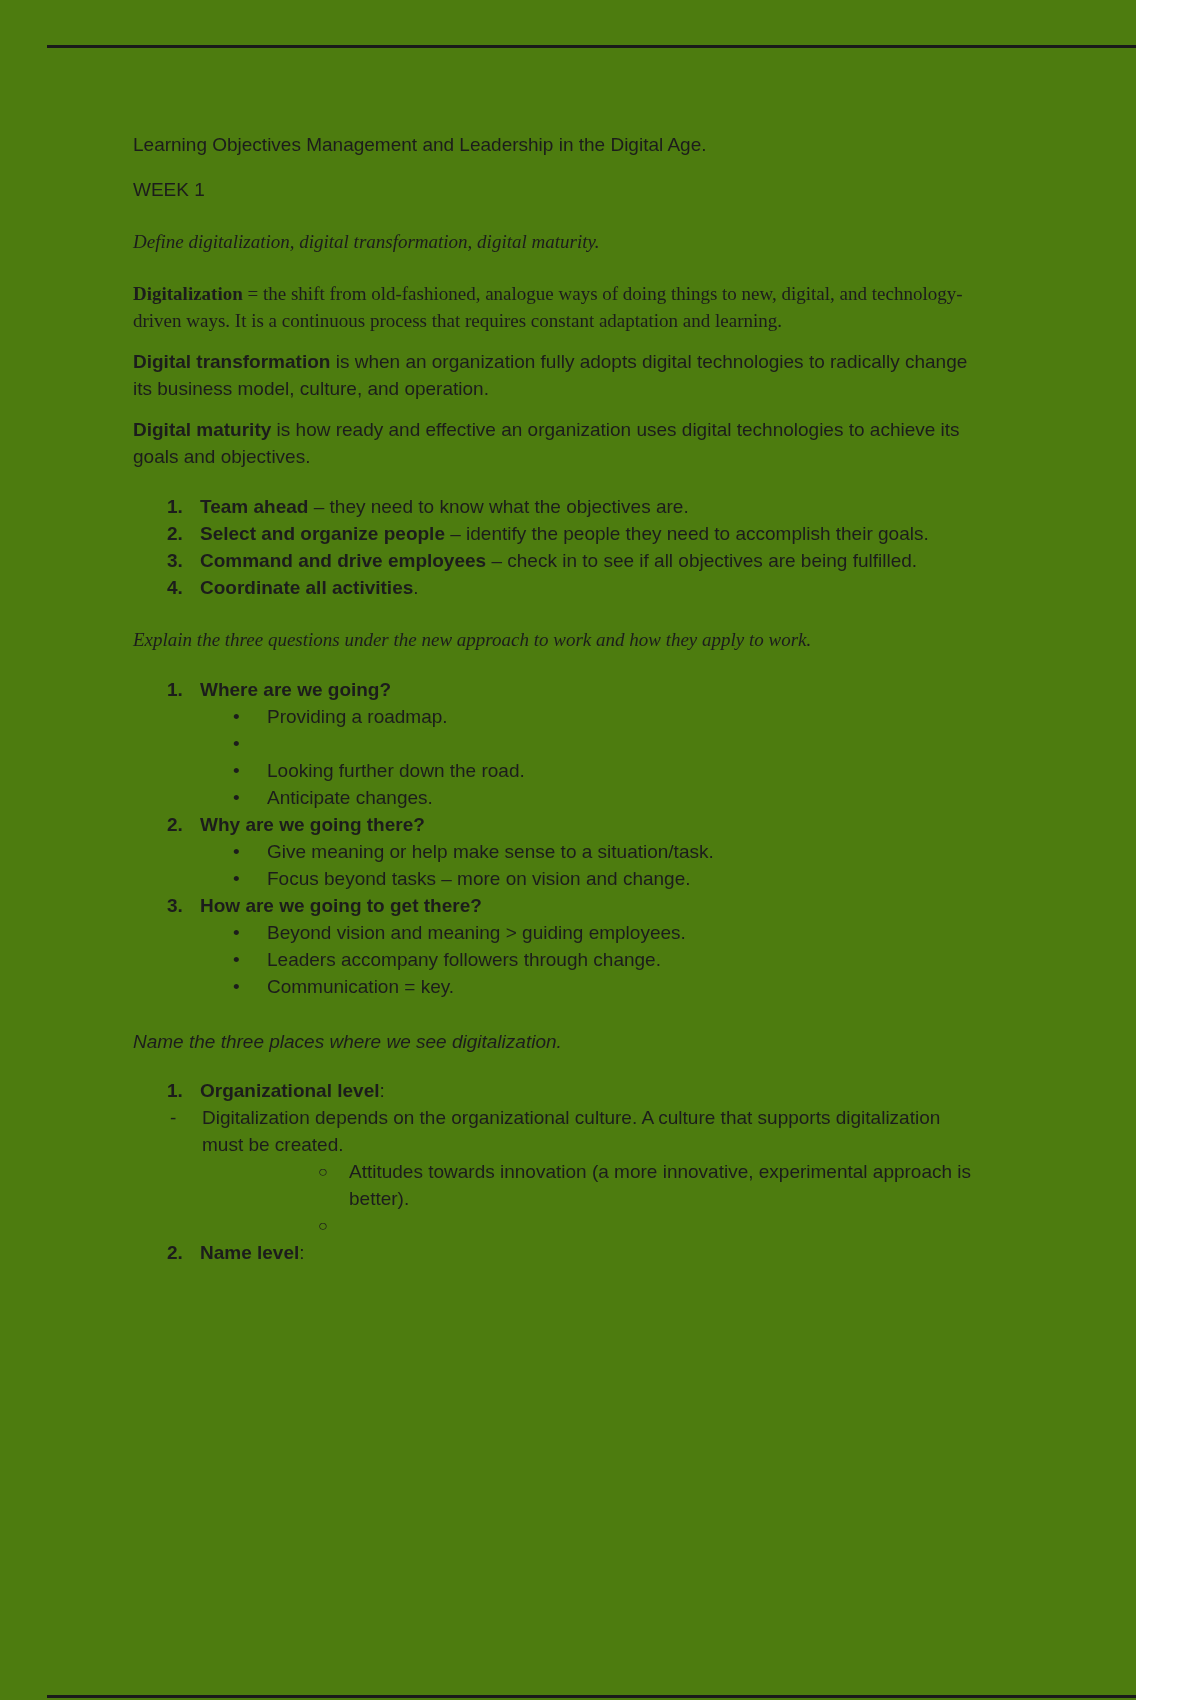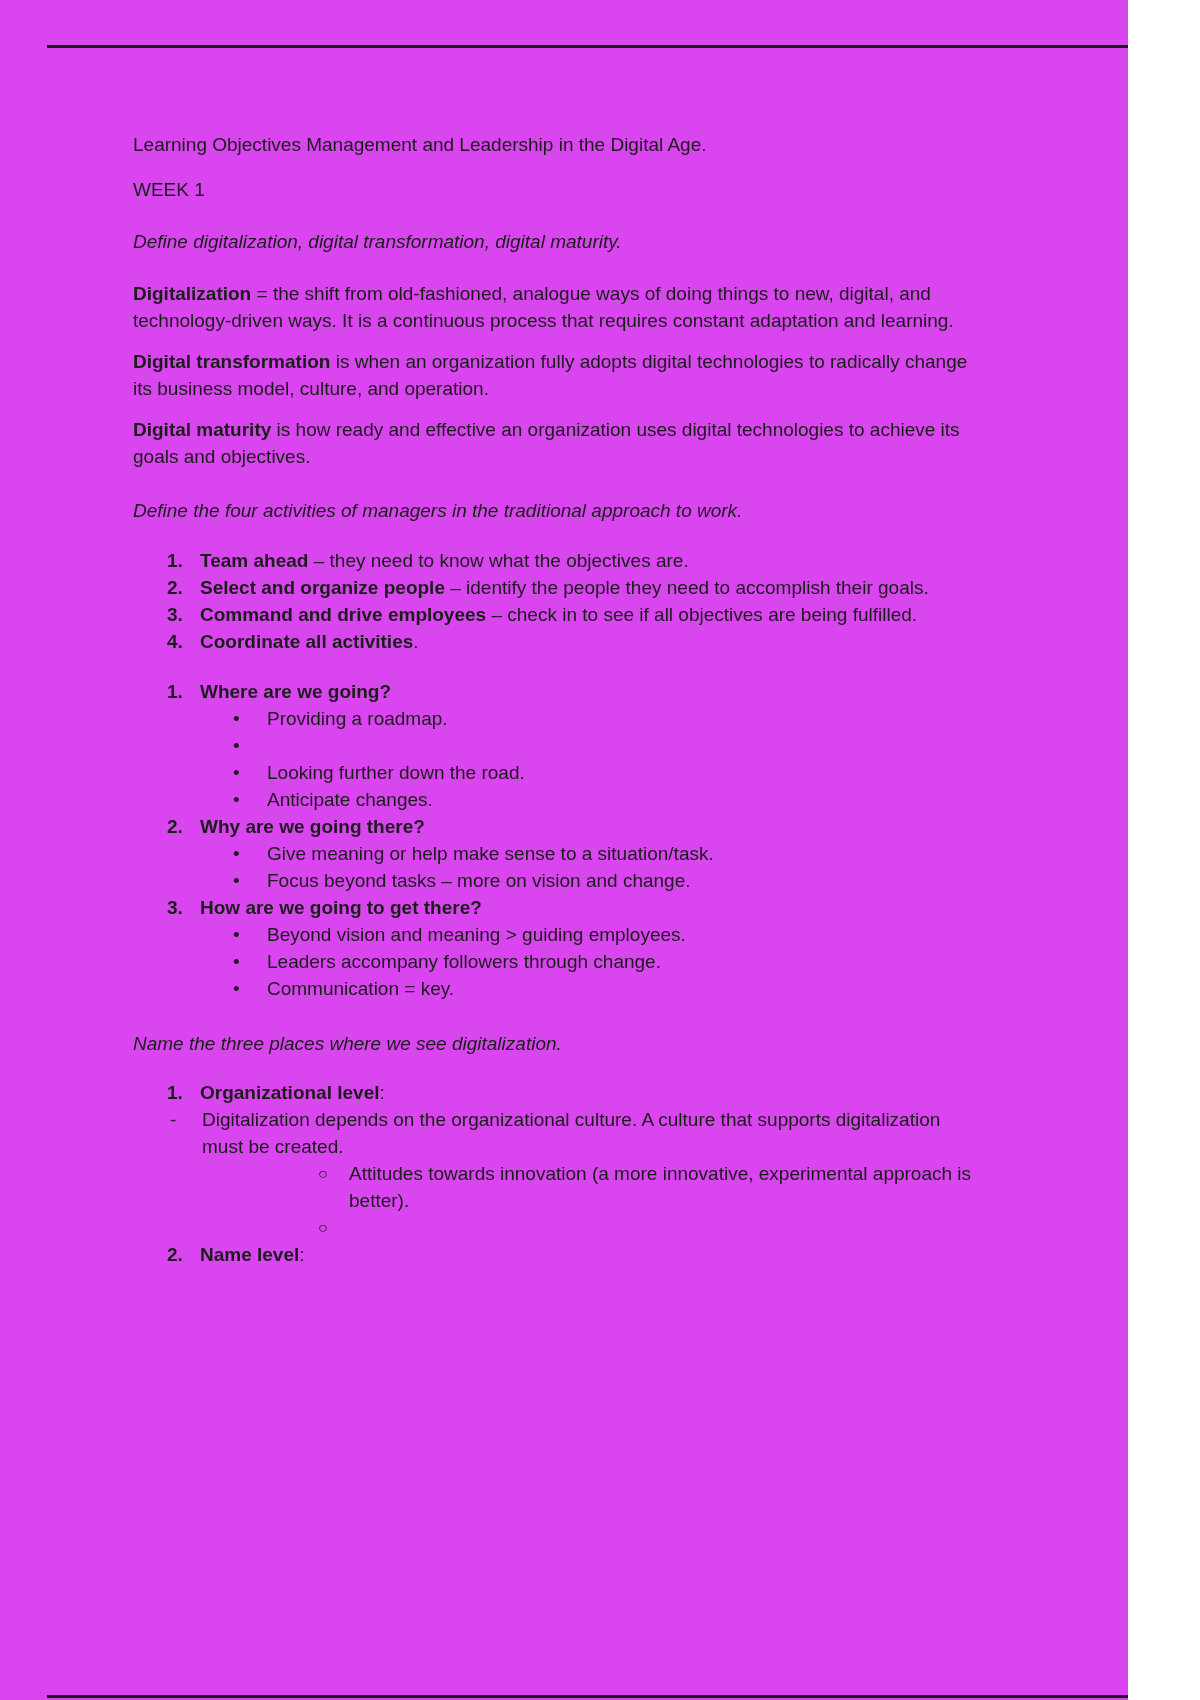--- a/index.html
+++ b/index.html
@@ -4,24 +4,25 @@
 <style>
   html, body {
     margin: 0;
     padding: 0;
     background: #ffffff;
   }
   .page {
     position: relative;
     width: 1128px;
     height: 1700px;
-    background: #d946ef;
+    background: #4d7c0f;
     font-family: "Liberation Sans", "DejaVu Sans", sans-serif;
     color: #1c1c1c;
     overflow: hidden;
+    padding-left: 8px;
   }
   .rule {
     position: absolute;
     left: 47px;
     width: 1106px;
     height: 3px;
     background: #1a1a1a;
   }
   .rule.top { top: 45px; }
   .rule.bottom { top: 1695px; }
@@ -35,21 +36,21 @@
     line-height: 27px;
   }
   .content p { margin: 0; }
   b, .b { font-weight: 700; }
   .prompt { font-style: italic; }
 
   .mt14 { margin-top: 14px !important; }
   .mt18 { margin-top: 18px !important; }
   .mt22 { margin-top: 22px !important; }
   .mt23 { margin-top: 23px !important; }
-  .mt25 { margin-top: 25px !important; }
+  .mt25 { margin-top: 25px !important; font-family: Liberation Serif, serif; }
   .mt27 { margin-top: 27px !important; }
   .mt28 { margin-top: 28px !important; }
 
   .li {
     display: flex;
     align-items: flex-start;
   }
   .li .marker {
     flex: 0 0 auto;
     white-space: pre;
@@ -85,41 +86,41 @@
     <p class="mt18">WEEK 1</p>
 
     <p class="prompt mt25">Define digitalization, digital transformation, digital maturity.</p>
 
     <p class="mt25"><b>Digitalization</b><span> = the shift from old-fashioned, analogue ways of doing things to new, digital, and technology-driven ways. It is a continuous process that requires constant adaptation and learning.</span></p>
 
     <p class="mt14"><b>Digital transformation</b><span> is when an organization fully adopts digital technologies to radically change its business model, culture, and operation.</span></p>
 
     <p class="mt14"><b>Digital maturity</b><span> is how ready and effective an organization uses digital technologies to achieve its goals and objectives.</span></p>
 
-    <p class="prompt mt27">Define the four activities of managers in the traditional approach to work.</p>
 
     <div class="mt23">
       <div class="li num-row">
         <span class="marker">1.</span>
         <span class="txt"><b>Team ahead</b><span> – they need to know what the objectives are.</span></span>
       </div>
       <div class="li num-row">
         <span class="marker">2.</span>
         <span class="txt"><b>Select and organize people</b><span> – identify the people they need to accomplish their goals.</span></span>
       </div>
       <div class="li num-row">
         <span class="marker">3.</span>
         <span class="txt"><b>Command and drive employees</b><span> – check in to see if all objectives are being fulfilled.</span></span>
       </div>
       <div class="li num-row">
         <span class="marker">4.</span>
         <span class="txt"><b>Coordinate all activities</b><span>.</span></span>
       </div>
     </div>
 
+    <p class="prompt mt25">Explain the three questions under the new approach to work and how they apply to work.</p>
 
     <div class="mt23">
       <div class="li num-row">
         <span class="marker">1.</span>
         <span class="txt b">Where are we going?</span>
       </div>
       <div class="li bullet-row">
         <span class="marker">•</span>
         <span class="txt">Providing a roadmap.</span>
       </div>

